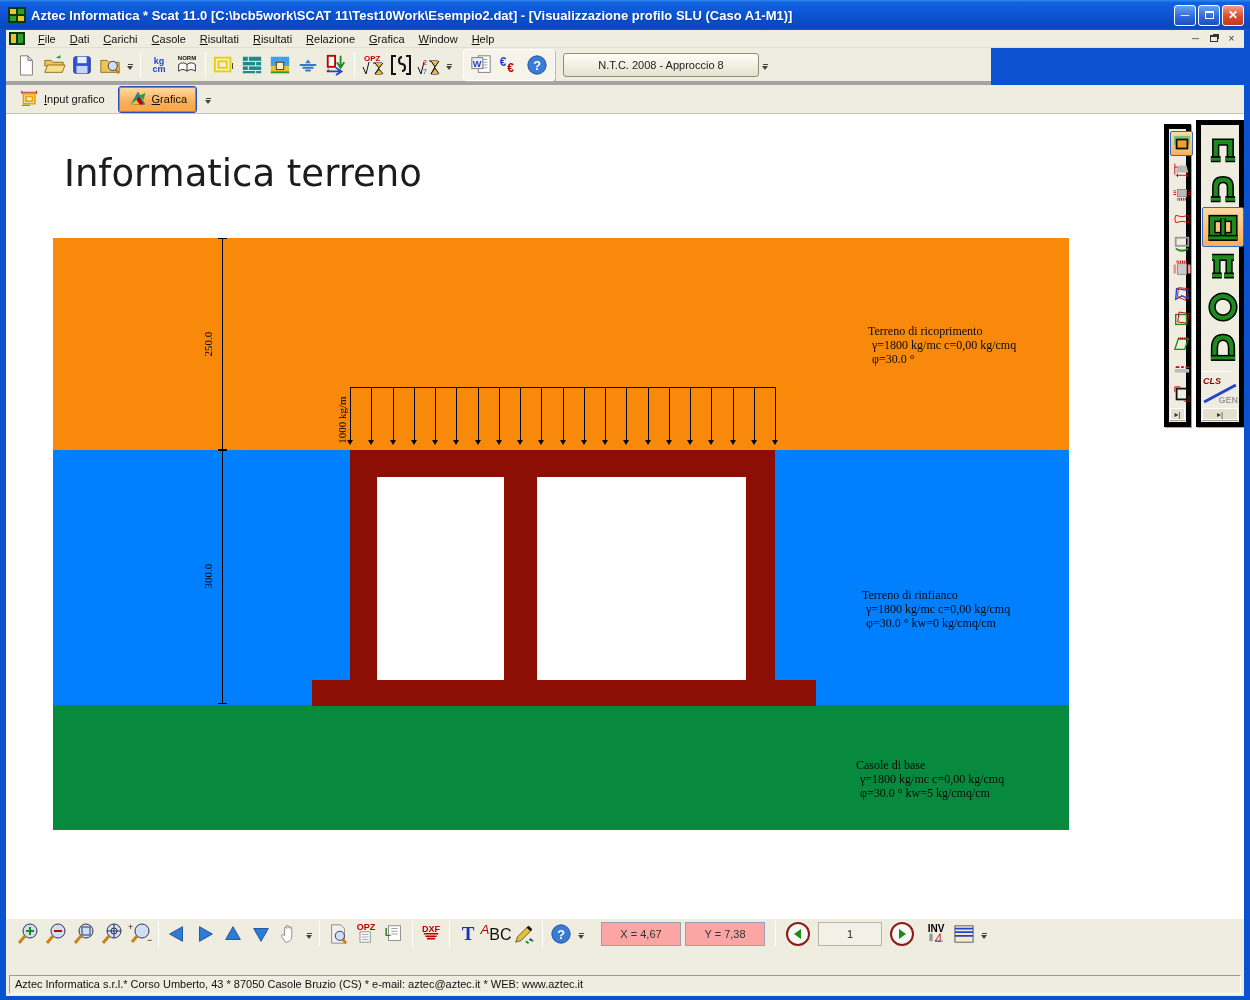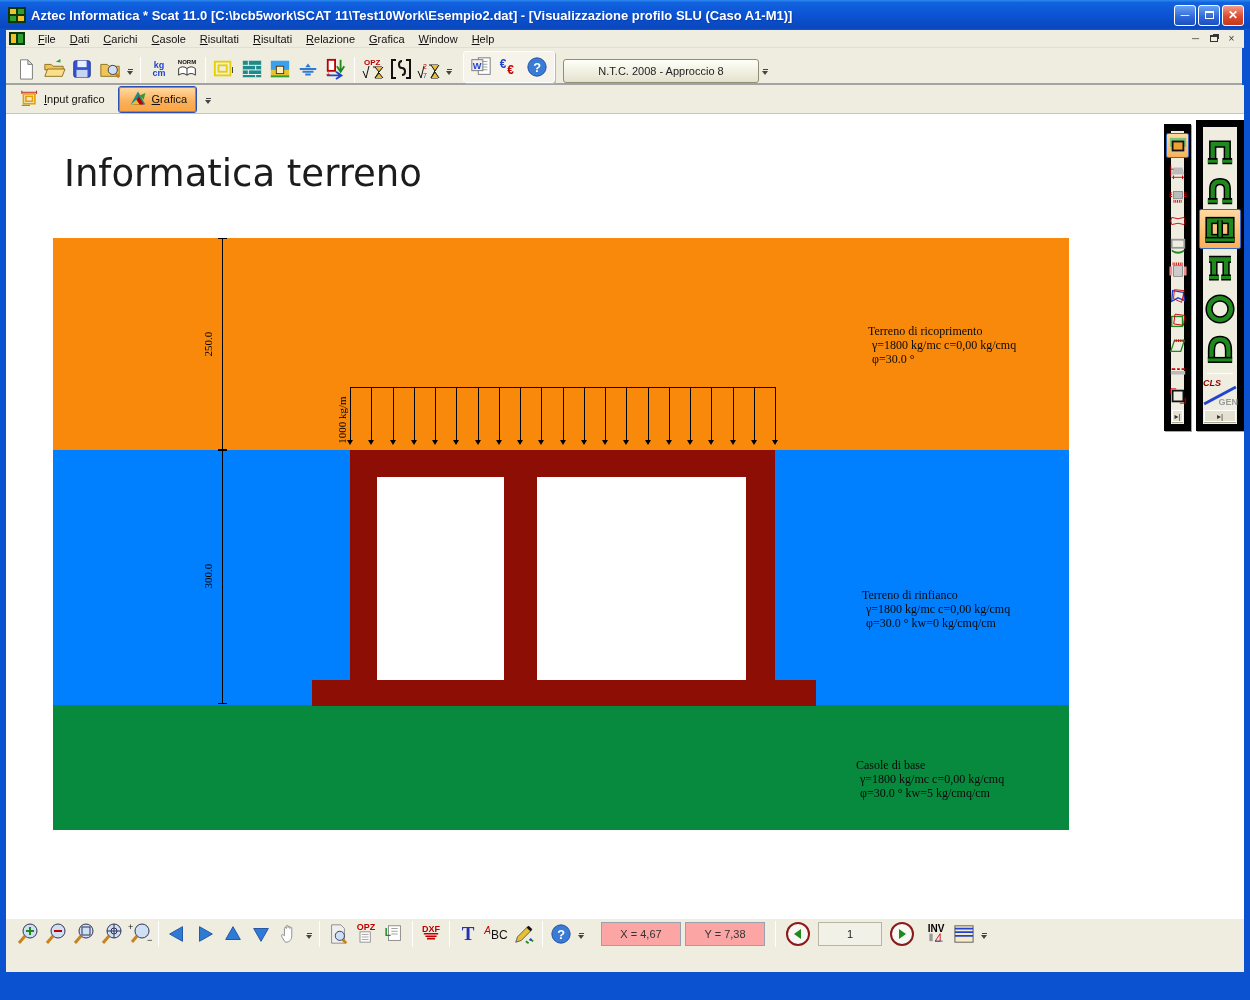--- a/index.html
+++ b/index.html
@@ -35,22 +35,22 @@
   .menu-appicon span:nth-child(2){background:#2E9E2E;border:1px solid #0a3a0a;}
   .menu-item { padding:1px 7px; cursor:default; }
   .menu-item::first-letter { text-decoration:underline; }
   .mdi-btns { margin-left:auto; display:flex; gap:1px; margin-right:4px; }
   .mdi-btn { width:17px; height:14px; background:#EFEDE0; border:1px solid #EFEDE0; color:#333;
     font-size:10px; line-height:10px; display:flex; align-items:center; justify-content:center; }
   .mdi-restore { width:8px; height:7px; border:1px solid #333; border-top:2px solid #333;
     box-shadow:2px -2px 0 -1px #333; }
 
   
-  .toolbar1 { position:absolute; left:0; top:48px; width:1236px; height:37px; background:#EFEDE0;
-    display:flex; align-items:flex-end; padding-left:6px; border-bottom:2px solid #a3a3a3; }
+  .toolbar1 { position:absolute; left:0; top:48px; width:985px; height:37px; background:#EFEDE0;
+    display:flex; align-items:center; padding-left:6px; border-bottom:4px solid #a3a3a3; }
   .toolbar2 { position:absolute; left:0; top:85px; width:1238px; height:29px; background:#EFEDE0;
     display:flex; align-items:center; padding-left:6px; border-bottom:1px solid #C9C5B2; }
   .tbtn { width:28px; height:28px; display:flex; align-items:center; justify-content:center; border-radius:2px; }
   .tsep { width:1px; height:26px; background:#C9C5B2; border-right:1px solid #fff; margin:0 4px; }
   .ovf { width:12px; height:26px; display:flex; flex-direction:column; align-items:center; justify-content:flex-end;
     padding-bottom:5px; color:#444; }
   .ovf i { width:5px; height:1px; background:#444; margin-bottom:1px; }
   .ovf b { width:0; height:0; border:3px solid transparent; border-top:4px solid #444; }
   .units-ic { font-size:9px; font-weight:bold; color:#2244CC; line-height:8px; text-align:center; }
   .norm-ic { font-size:6px; font-weight:bold; color:#111; text-align:center; line-height:5px; }
@@ -76,22 +76,22 @@
   .dimline::before { top:0; } .dimline::after { bottom:0; }
   .rot { transform:rotate(-90deg); transform-origin:center; font-family:"Liberation Serif",serif;
     font-size:11px; color:#000; white-space:nowrap; }
   .maroon { background:#8C0E04; }
   .cell { background:#fff; }
   .loadline { background:#000; height:1px; }
   .larrow { position:absolute; top:0; width:1px; height:56px; background:#000; }
   .larrow::after { content:''; position:absolute; left:-3px; bottom:-5px; border:3px solid transparent; border-top:5px solid #000; }
 
   
-  .vtb { position:absolute; background:#EFEDE0; border:7px solid #000000; box-shadow:1px 1px 0 #A9A694;
-    display:flex; flex-direction:column; align-items:center; padding:2px 1px; }
+  .vtb { position:absolute; background:#EFEDE0; border:5px solid #000000; box-shadow:1px 1px 0 #A9A694;
+    display:flex; flex-direction:column; align-items:flex-start; padding:2px 1px; }
   .vtb-narrow { left:1158px; top:10px; width:27px; }
   .vtb-wide { left:1190px; top:6px; width:48px; }
   .vbtn { width:23px; height:25px; display:flex; align-items:center; justify-content:center; }
   .vbtn-big { width:42px; height:40px; display:flex; align-items:center; justify-content:center; }
   .vsel { background:linear-gradient(180deg,#FFD9A2,#FBAF57); border:1px solid #316AC5; border-radius:2px; }
   .vtb-scroll { margin-top:2px; width:100%; height:12px; display:flex; align-items:center; justify-content:center;
     font-size:8px; color:#333; background:#E4E1D0; border:1px solid #fff; box-shadow:0 1px 0 #A9A694; }
   .vsep { width:80%; height:1px; background:#C9C5B2; border-bottom:1px solid #fff; margin:4px 0; }
   .cls-btn { font-size:9px; font-weight:bold; line-height:9px; position:relative; width:36px; height:30px; }
   .cls-btn .cls { color:#8B0000; position:absolute; left:1px; top:1px; font-style:italic; }
@@ -108,21 +108,21 @@
   .navcirc { width:24px; height:24px; border-radius:50%; border:2px solid #8B1A1A; background:#F7F7F4;
     display:flex; align-items:center; justify-content:center; }
   .gap-strip { position:absolute; left:0; top:948px; width:1238px; height:24px; background:#EFEDE0; }
   .statusbar { position:absolute; left:0; top:972px; width:1238px; height:24px; background:#EFEDE0;
     display:flex; align-items:center; }
   .status-inner { margin:2px 3px; flex:1; height:19px; border:1px solid #9f9d8f; border-right-color:#fff;
     border-bottom-color:#fff; display:flex; align-items:center; padding-left:5px; font-size:11px; color:#111; }
   .dxf-ic { font-size:9px; font-weight:bold; color:#C00000; text-align:center; line-height:7px; }
   .inv-ic { font-size:10px; font-weight:bold; color:#000; text-align:center; line-height:7px; }
   .bigT { font-family:"Liberation Serif",serif; font-size:19px; font-weight:bold; color:#2233BB; }
-  .abc-ic { font-size:12px; color:#111; } .abc-ic sup { color:#C00000; font-style:italic; }
+  .abc-ic { font-size:16px; color:#111; } .abc-ic sup { color:#C00000; font-style:italic; }
 </style>
 </head>
 <body>
 
 <div id="app">
 
   <div class="titlebar">
     <div class="app-icon">
         <span></span>
         <span></span>
@@ -669,14 +669,17 @@
         </svg>
       </div>
     <div class="ovf">
         <i></i>
         <b></b>
       </div>
   </div>
 
   <div class="gap-strip"></div>
 
+  <div class="statusbar">
+    <div class="status-inner">Aztec Informatica s.r.l.* Corso Umberto, 43 * 87050 Casole Bruzio (CS)  *  e-mail:   aztec@aztec.it  *  WEB: www.aztec.it</div>
+  </div>
 
 </div>
 
 </body></html>

